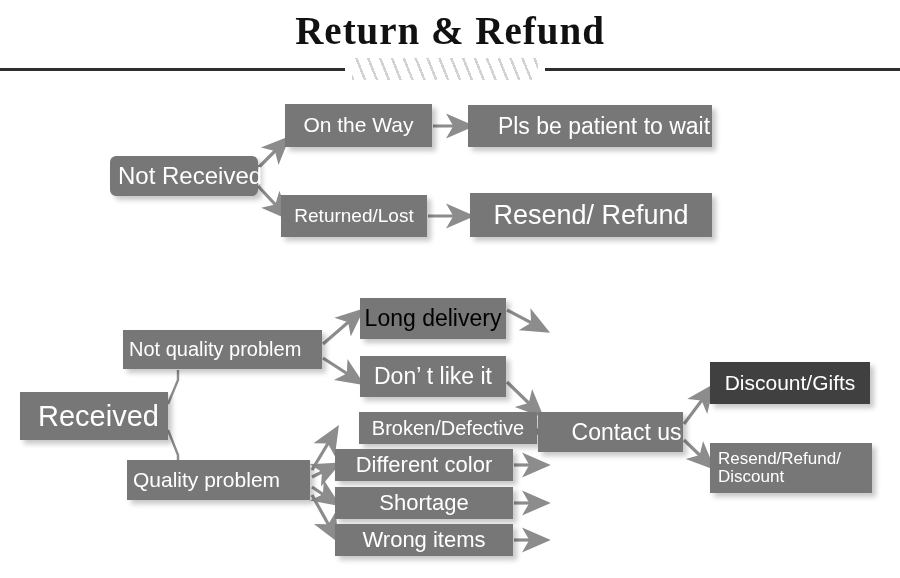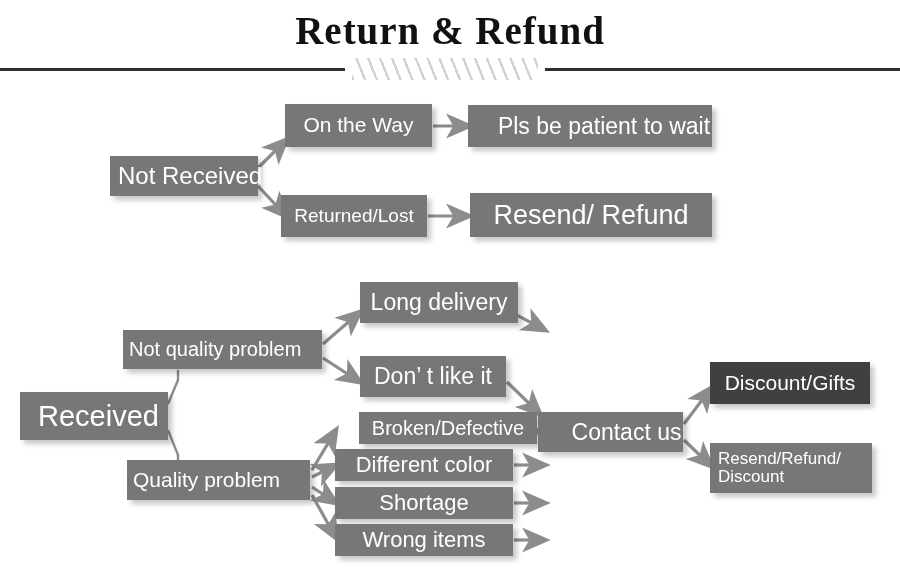--- a/index.html
+++ b/index.html
@@ -89,31 +89,31 @@
       <path d="M684,424 L711,388"></path>
       <path d="M684,440 L711,466"></path>
     </g>
     <g stroke="#8c8c8c" stroke-width="2.4" fill="none">
 
       <path d="M168,404 L178,380 L178,370"></path>
       <path d="M168,430 L178,455 L178,462"></path>
     </g>
   </svg>
 
-  <div class="node left" style="left: 110px; top: 156px; width: 148px; height: 40px; font-size: 24px; line-height: 25.2px; justify-content: flex-start; padding-left: 8px; color: rgb(255, 255, 255); background: rgb(119, 119, 119);">Not Received</div>
+  <div class="node left" style="left: 110px; top: 156px; width: 148px; height: 40px; font-size: 24px; line-height: 25.2px; justify-content: flex-start; padding-left: 8px; color: rgb(255, 255, 255); background: rgb(119, 119, 119); border-radius: 6px;">Not Received</div>
   <div class="node center" style="left: 285px; top: 104px; width: 147px; height: 43px; font-size: 21px; line-height: 22.05px; color: rgb(255, 255, 255); background: rgb(119, 119, 119);">On the Way</div>
   <div class="node center" style="left: 468px; top: 105px; width: 244px; height: 42px; font-size: 23px; line-height: 24.15px; color: rgb(255, 255, 255); background: rgb(119, 119, 119); padding-left: 28px;">Pls be patient to wait</div>
   <div class="node center" style="left: 281px; top: 195px; width: 146px; height: 42px; font-size: 19px; line-height: 19.95px; color: rgb(255, 255, 255); background: rgb(119, 119, 119);">Returned/Lost</div>
   <div class="node center" style="left: 470px; top: 193px; width: 242px; height: 44px; font-size: 27px; line-height: 28.35px; color: rgb(255, 255, 255); background: rgb(119, 119, 119);">Resend/ Refund</div>
 
   <div class="node left" style="left: 20px; top: 392px; width: 148px; height: 48px; font-size: 29px; line-height: 30.45px; justify-content: flex-start; padding-left: 18px; color: rgb(255, 255, 255); background: rgb(119, 119, 119);">Received</div>
   <div class="node left" style="left: 123px; top: 330px; width: 199px; height: 39px; font-size: 20px; line-height: 21px; justify-content: flex-start; padding-left: 6px; color: rgb(255, 255, 255); background: rgb(119, 119, 119);">Not quality problem</div>
   <div class="node left" style="left: 127px; top: 460px; width: 183px; height: 40px; font-size: 21px; line-height: 22.05px; justify-content: flex-start; padding-left: 6px; color: rgb(255, 255, 255); background: rgb(119, 119, 119);">Quality problem</div>
 
-  <div class="node center" style="left: 360px; top: 282px; width: 158px; height: 41px; font-size: 23px; line-height: 24.15px; color: #ffffff; background: rgb(119, 119, 119);">Long delivery</div>
+  <div class="node center" style="left: 360px; top: 298px; width: 146px; height: 41px; font-size: 23px; line-height: 24.15px; color: #000000; background: rgb(119, 119, 119);">Long delivery</div>
   <div class="node center" style="left: 360px; top: 356px; width: 146px; height: 41px; font-size: 23px; line-height: 24.15px; color: rgb(255, 255, 255); background: rgb(119, 119, 119);">Don’ t like it</div>
   <div class="node center" style="left: 335px; top: 412px; width: 178px; height: 32px; font-size: 20px; line-height: 21px; color: rgb(255, 255, 255); background: rgb(119, 119, 119); margin-left: 24px;">Broken/Defective</div>
   <div class="node center" style="left: 335px; top: 449px; width: 178px; height: 32px; font-size: 22px; line-height: 23.1px; color: rgb(255, 255, 255); background: rgb(119, 119, 119);">Different color</div>
   <div class="node center" style="left: 335px; top: 487px; width: 178px; height: 32px; font-size: 22px; line-height: 23.1px; color: rgb(255, 255, 255); background: rgb(119, 119, 119);">Shortage</div>
   <div class="node center" style="left: 335px; top: 524px; width: 178px; height: 32px; font-size: 22px; line-height: 23.1px; color: rgb(255, 255, 255); background: rgb(119, 119, 119);">Wrong items</div>
 
   <div class="node center" style="left: 538px; top: 412px; width: 145px; height: 40px; font-size: 23px; line-height: 24.15px; color: rgb(255, 255, 255); background: rgb(119, 119, 119); padding-left: 32px;">Contact us</div>
   <div class="node center" style="left: 710px; top: 362px; width: 160px; height: 42px; font-size: 21px; line-height: 22.05px; color: rgb(255, 255, 255); background: #404040;">Discount/Gifts</div>
   <div class="node left" style="left: 710px; top: 443px; width: 162px; height: 50px; font-size: 17px; line-height: 17.85px; justify-content: flex-start; padding-left: 8px; color: rgb(255, 255, 255); background: rgb(119, 119, 119);">Resend/Refund/
 Discount</div>

